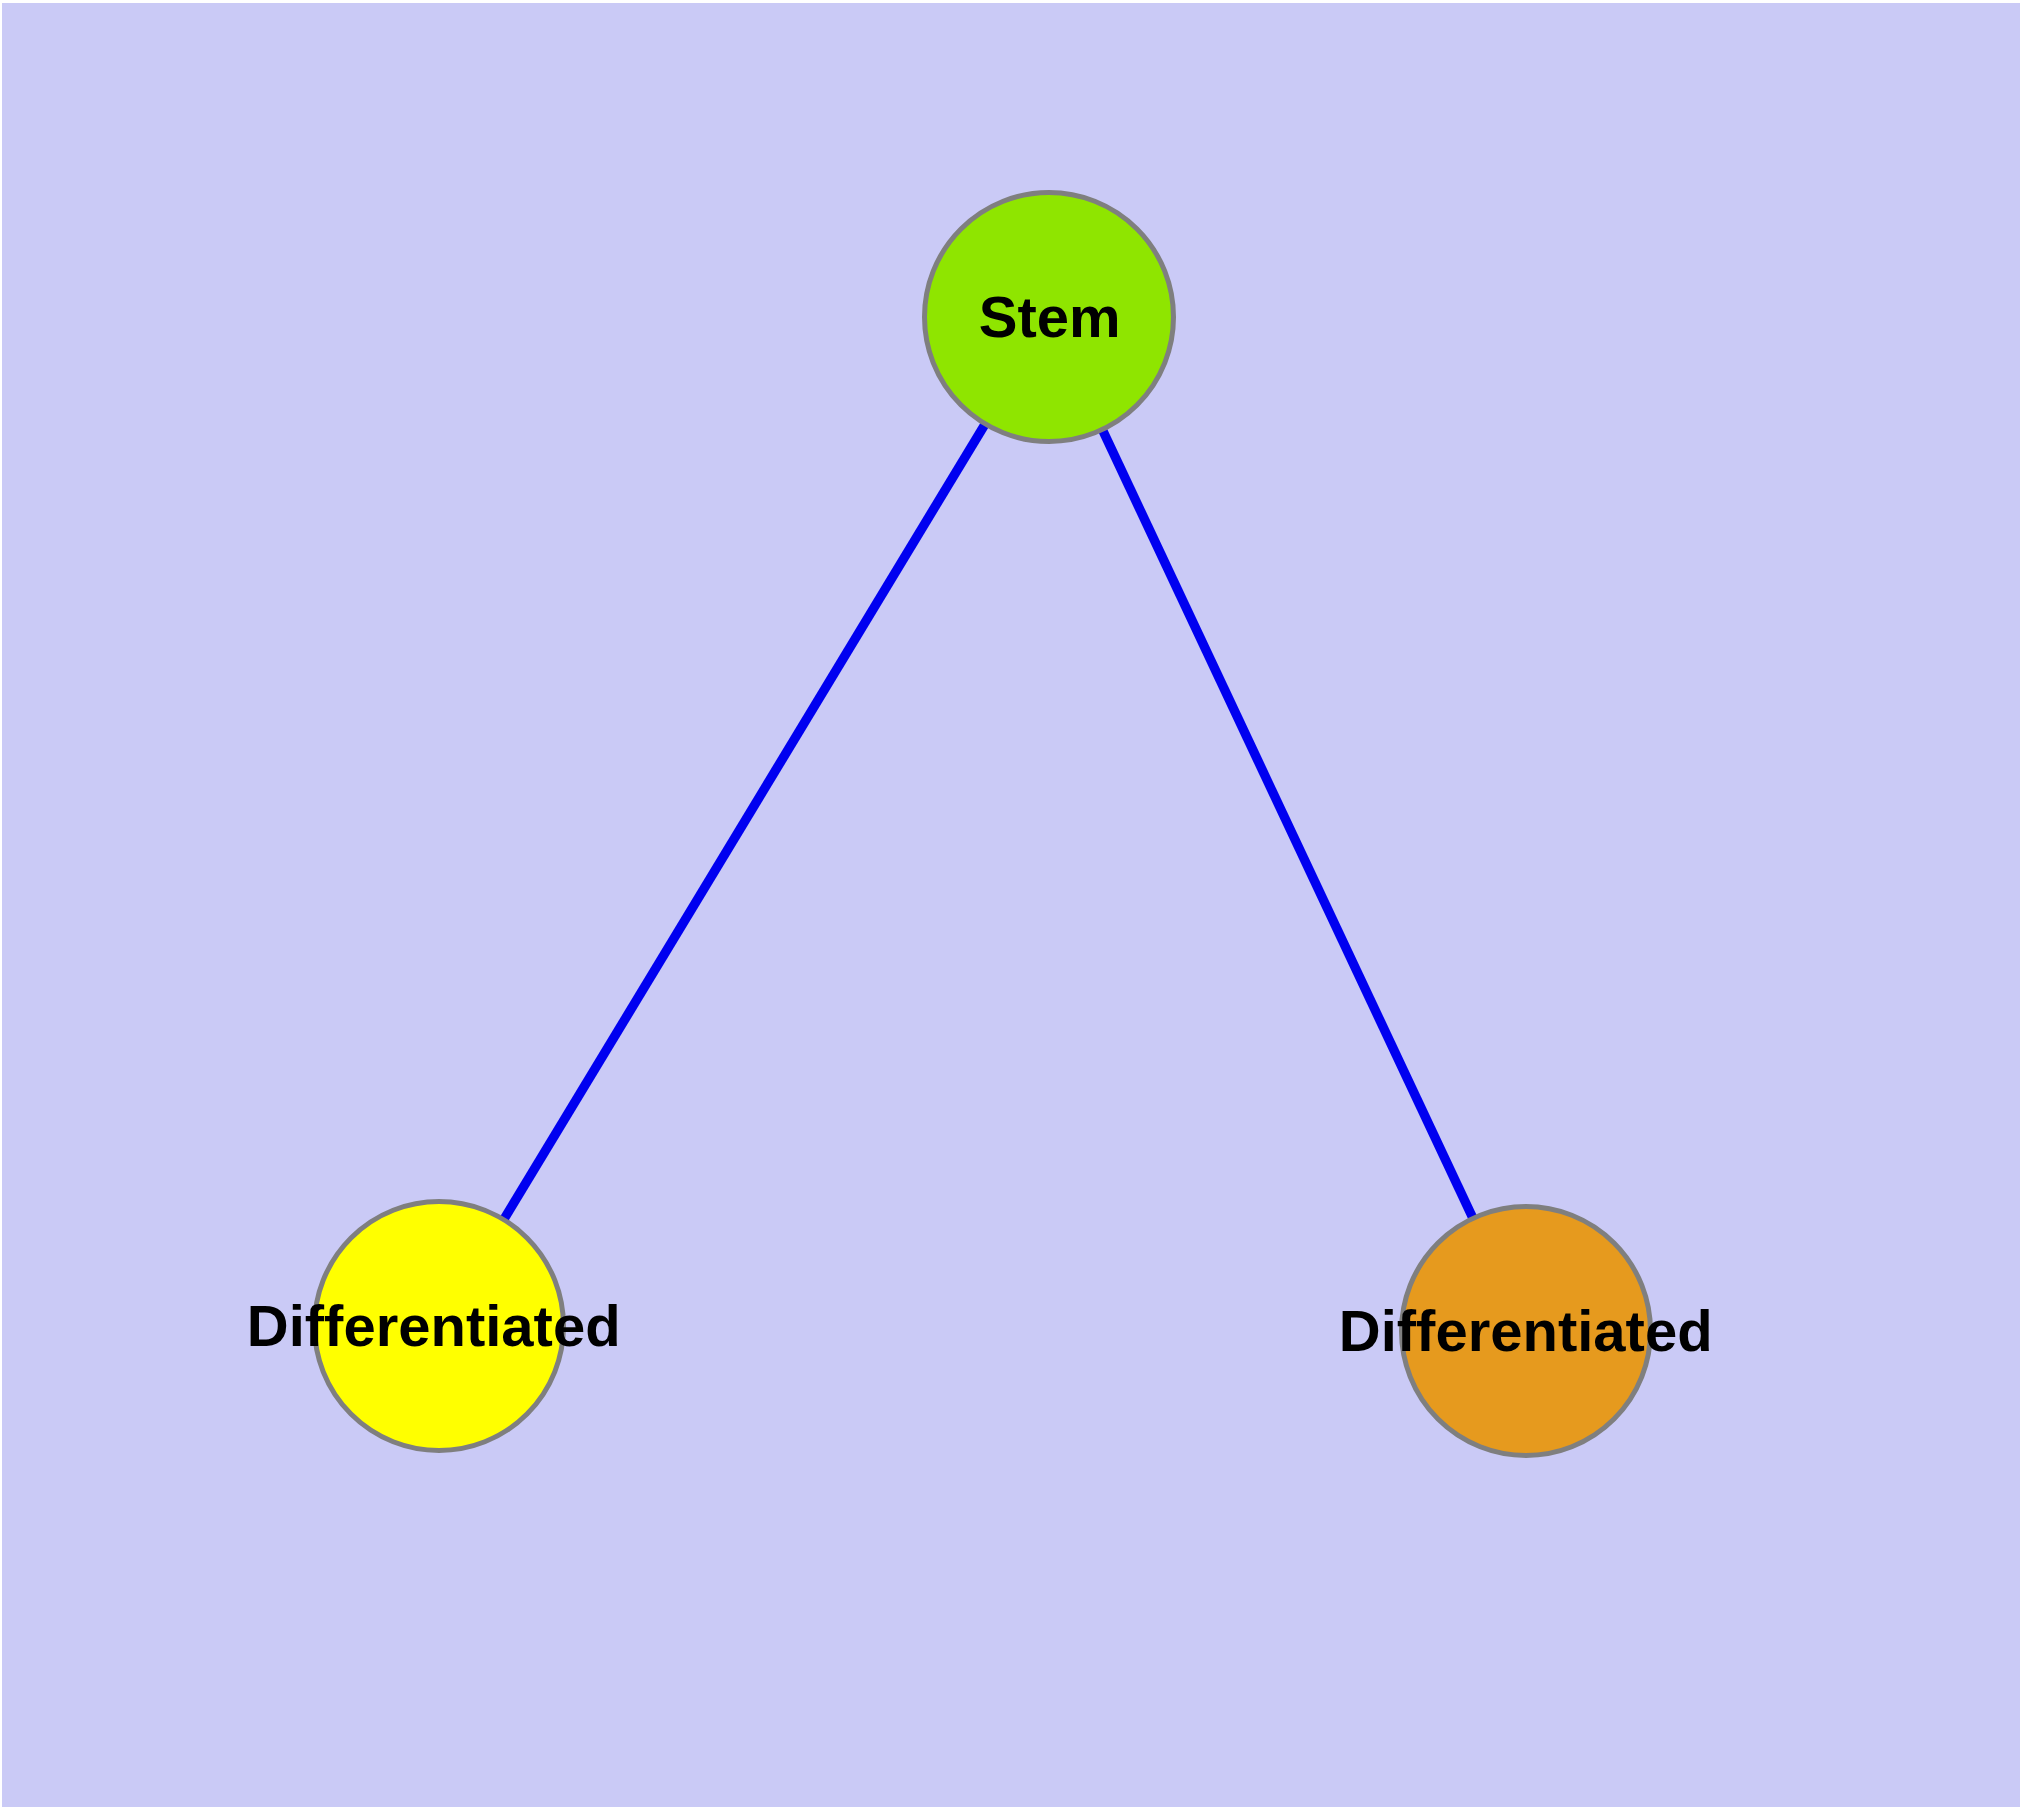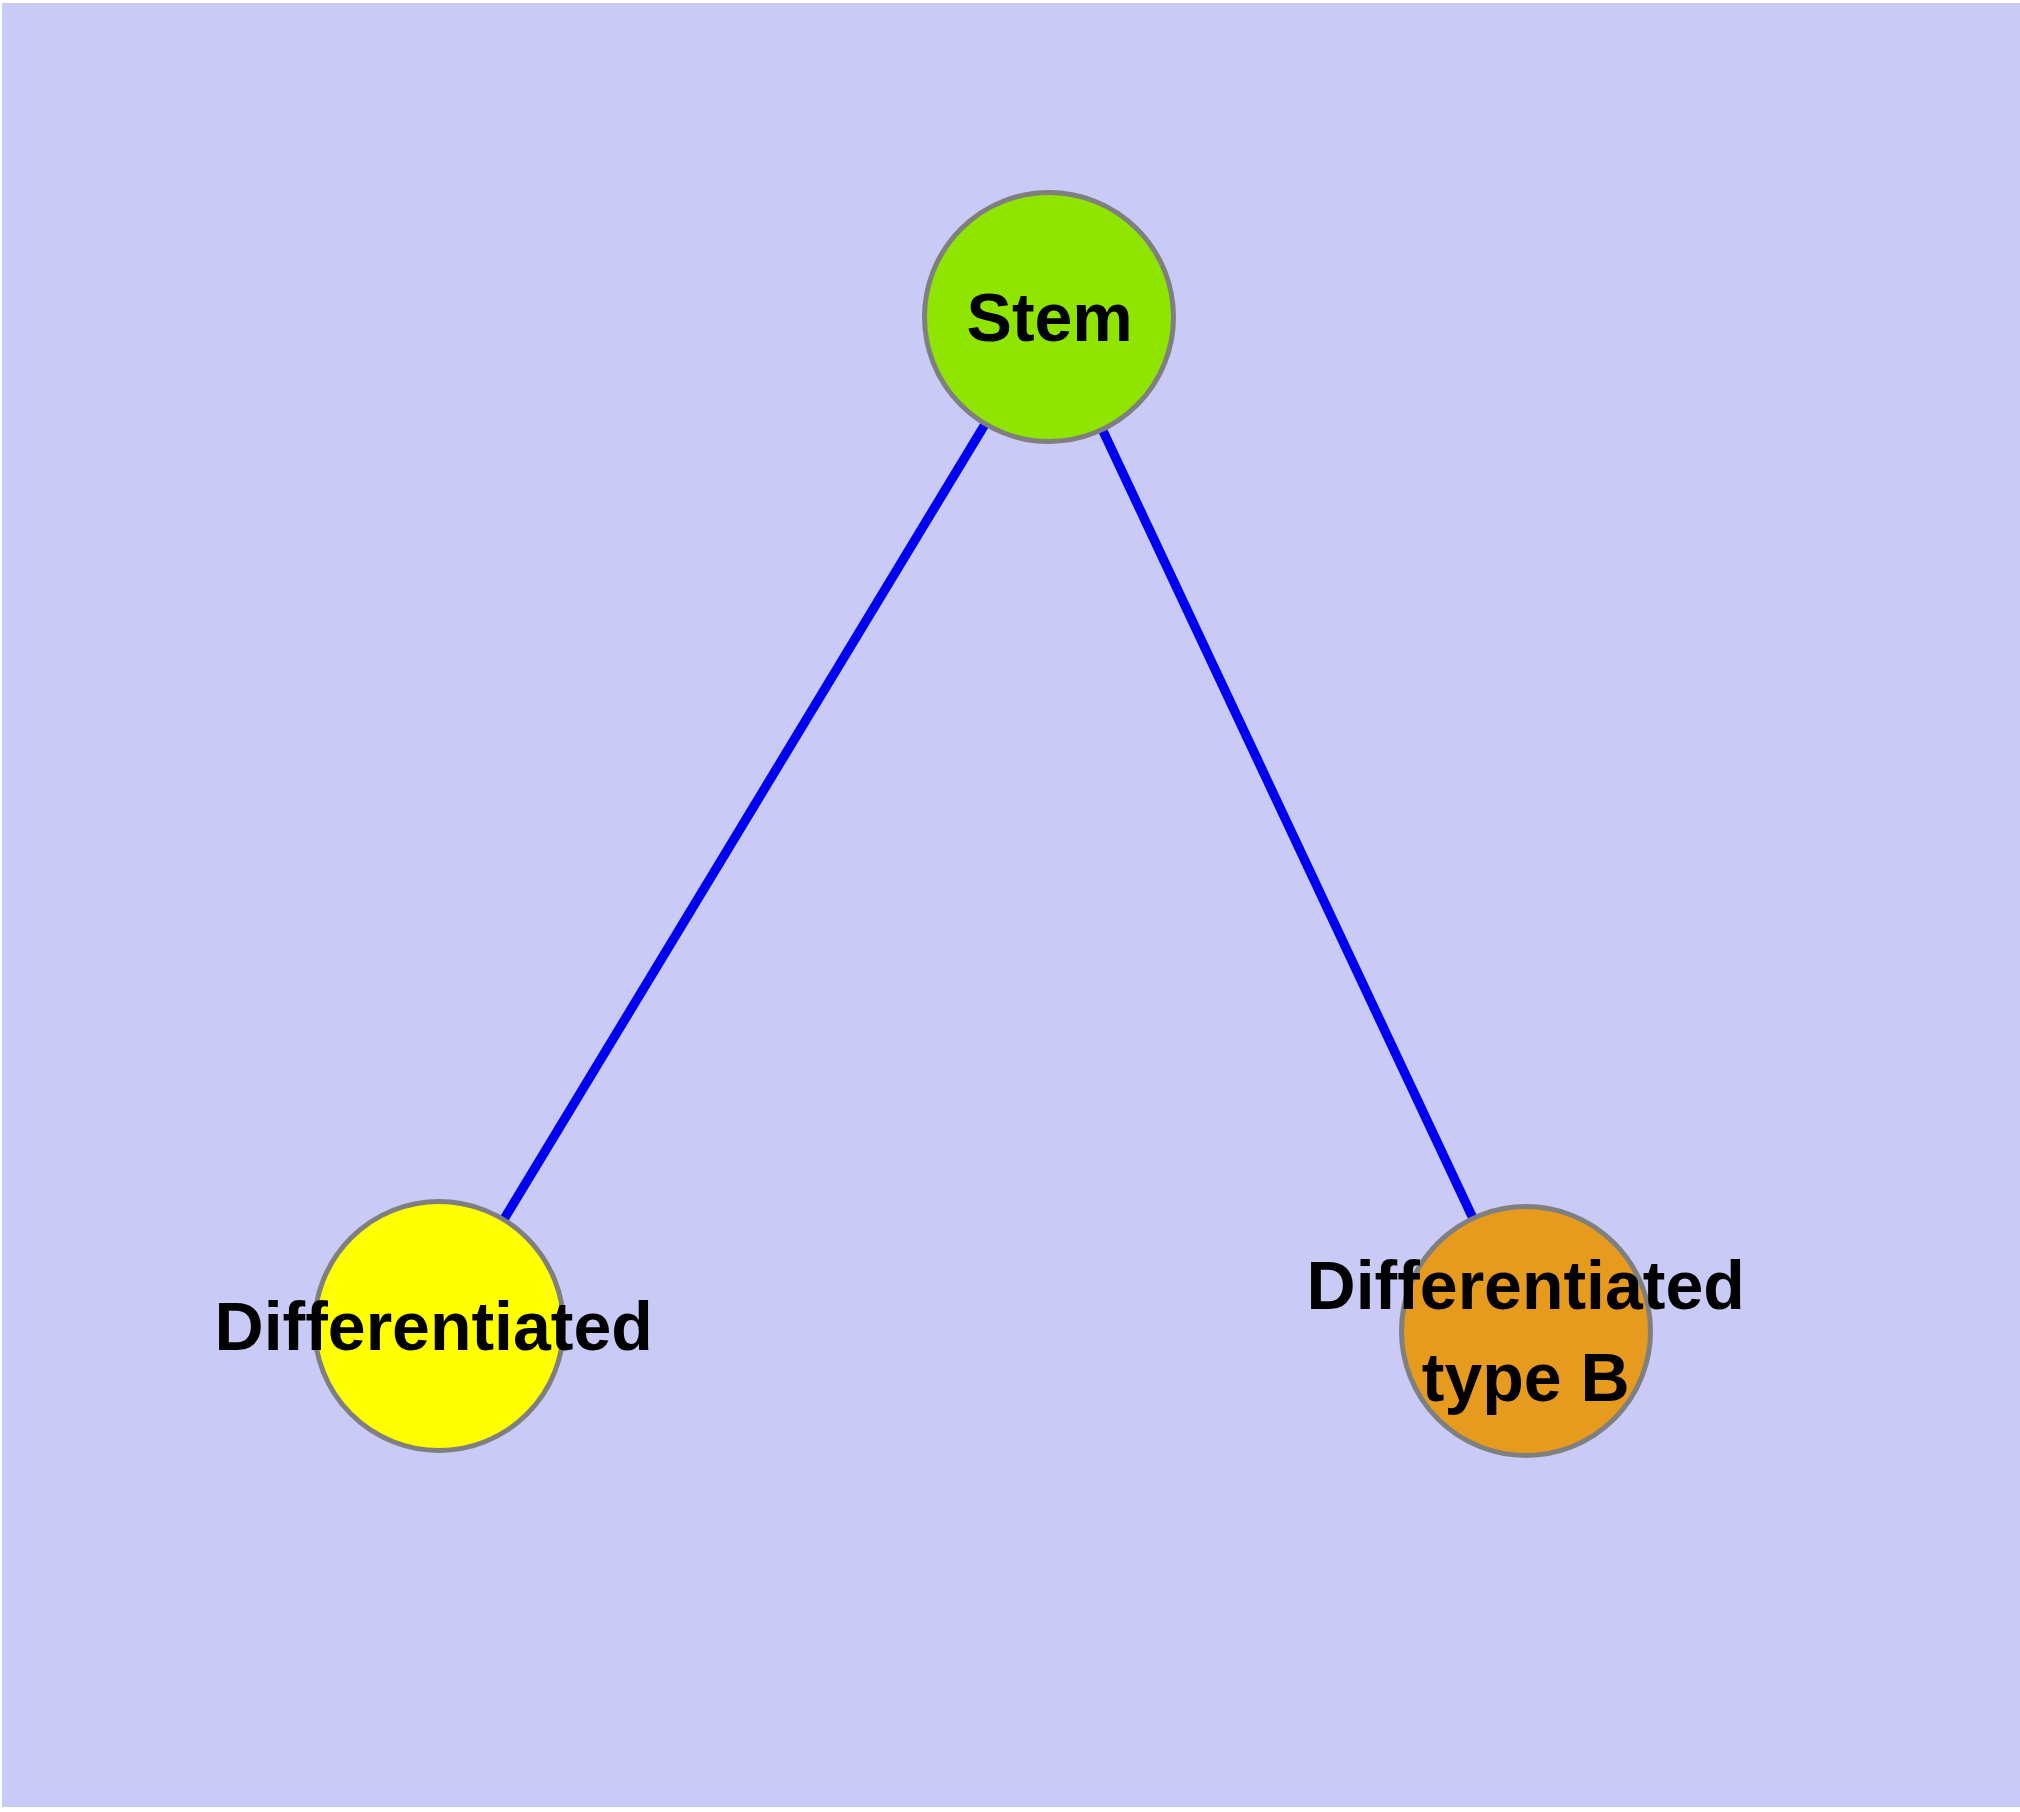--- a/index.html
+++ b/index.html
@@ -35,23 +35,23 @@
     position: absolute;
     width: 254px; height: 254px;
     border-radius: 50%;
     border: 5.1px solid var(--node-border);
   }
   .node-label {
     position: absolute;
     transform: translate(-50%, -50%);
     color: var(--label-text);
     font-weight: bold;
-    font-size: 68px;
+    font-size: 58px;
     line-height: 92px;
-    text-align: center;
+    text-align: left;
     white-space: nowrap;
   }
 </style>
 </head>
 <body>
 
 <div class="canvas">
 
   <svg class="edge-layer" viewBox="0 0 2382 2129" xmlns="http://www.w3.org/2000/svg">
     <line x1="1236" y1="371" x2="516" y2="1561"></line>
@@ -67,17 +67,16 @@
   <div class="node-label" style="left:1048px; top:314px;">
     <span>Stem</span>
   </div>
 
   <div class="node-label" style="left:432px; top:1323px;">
     <span>Differentiated</span><br>
   </div>
 
   <div class="node-label" style="left:1524px; top:1328px;">
     <span>Differentiated</span><br>
-    <span>type B</span>
   </div>
 
 </div>
 
 
 </body></html>

